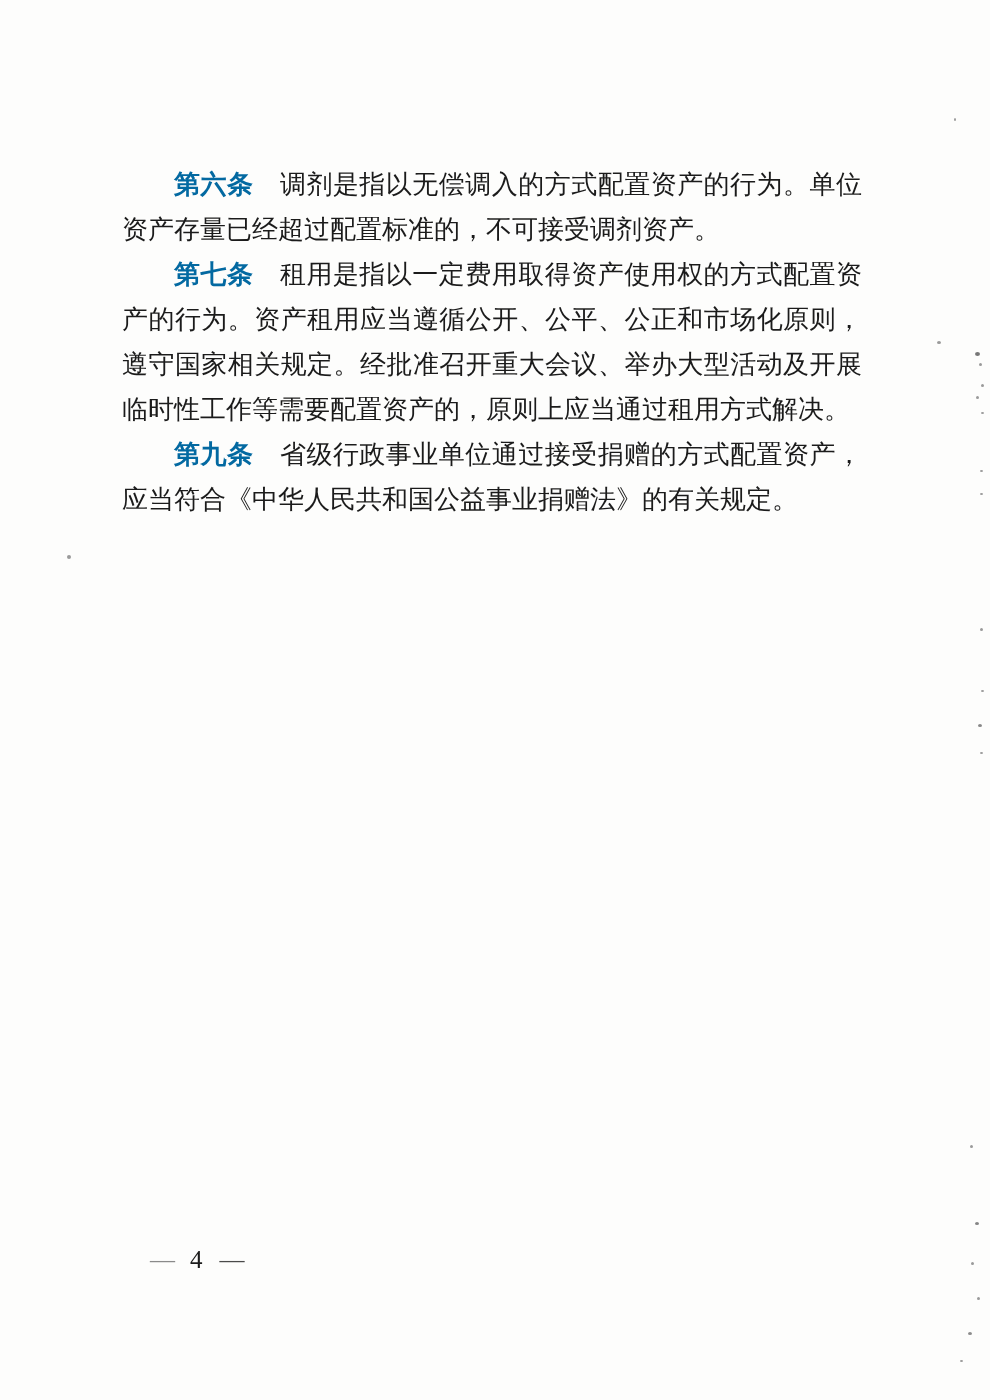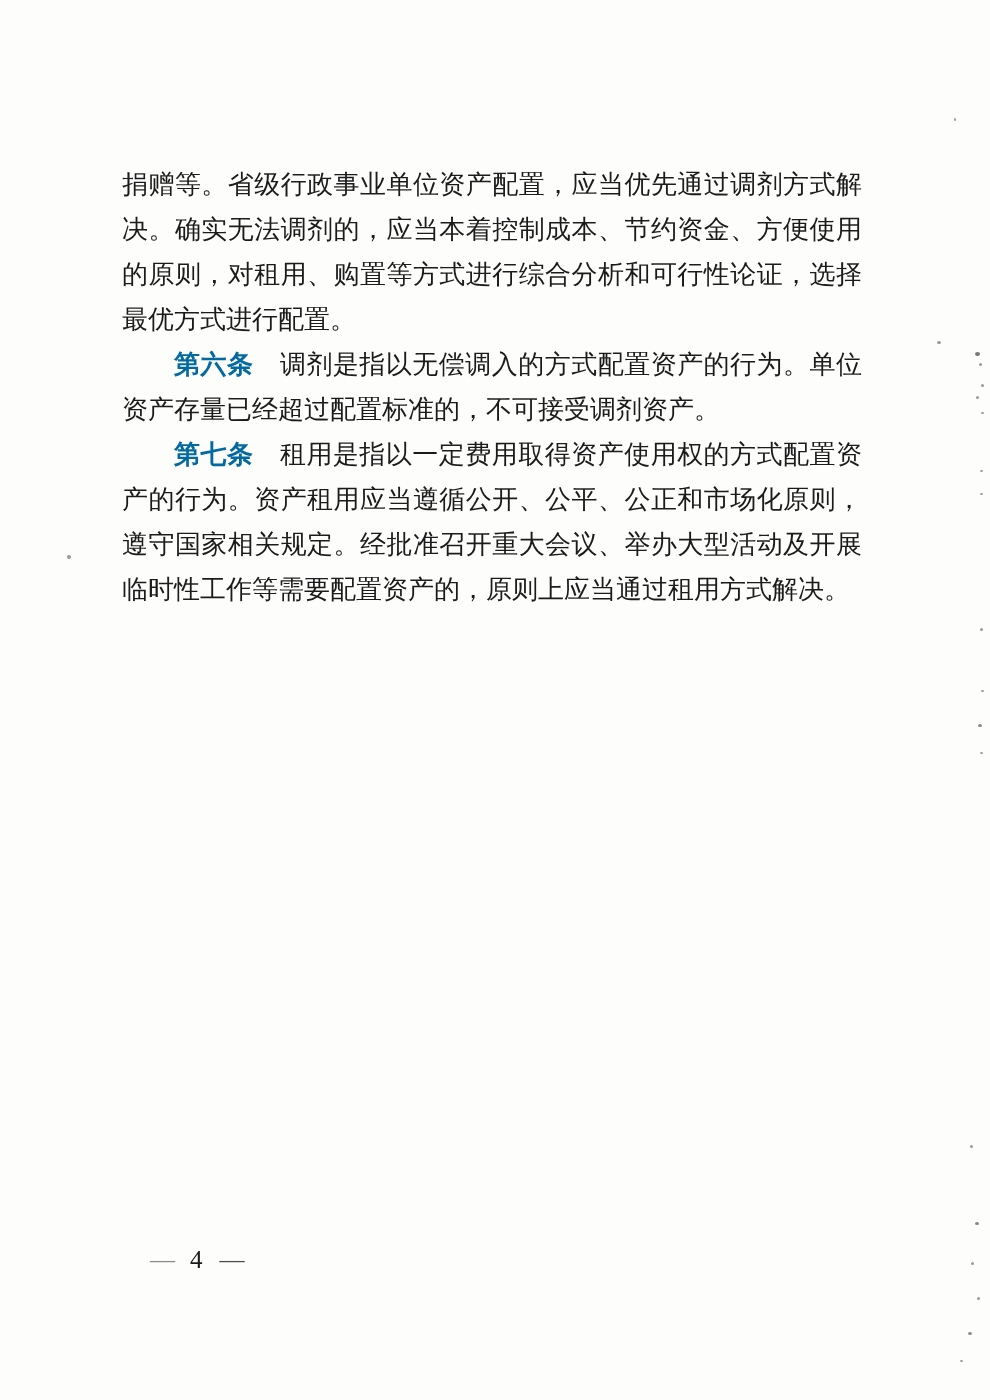--- a/index.html
+++ b/index.html
@@ -59,23 +59,23 @@
     background: #9a9a9a;
     border-radius: 50%;
   }
 </style>
 </head>
 <body>
 
 <div class="page">
 
   <main class="body-text" id="paragraphs">
-      <p class="no-indent">捐赠等。省级行政事业单位资产配置，应当优先通过调剂方式解决。确实无法调剂的，应当本着控制成本、节约资金、方便使用的原则，对租用、购置等方式进行综合分析和可行性论证，选择最优方式进行配置。</p>
       <p><b class="article-head">第六条</b>　调剂是指以无偿调入的方式配置资产的行为。单位资产存量已经超过配置标准的，不可接受调剂资产。</p>
       <p><b class="article-head">第七条</b>　租用是指以一定费用取得资产使用权的方式配置资产的行为。资产租用应当遵循公开、公平、公正和市场化原则，遵守国家相关规定。经批准召开重大会议、举办大型活动及开展临时性工作等需要配置资产的，原则上应当通过租用方式解决。</p>
+      <p><b class="article-head">第九条</b>　省级行政事业单位通过接受捐赠的方式配置资产，应当符合《中华人民共和国公益事业捐赠法》的有关规定。</p>
     </main>
 
   <div class="footer">
     <span class="dash-left">—</span>
     <span class="page-num">4</span>
     <span class="dash-right">—</span>
   </div>
 
   <div class="speck" style="left:67px;  top:555px;  width:4px; height:4px;"></div>
   <div class="speck" style="left:954px; top:118px;  width:2px; height:3px;"></div>

